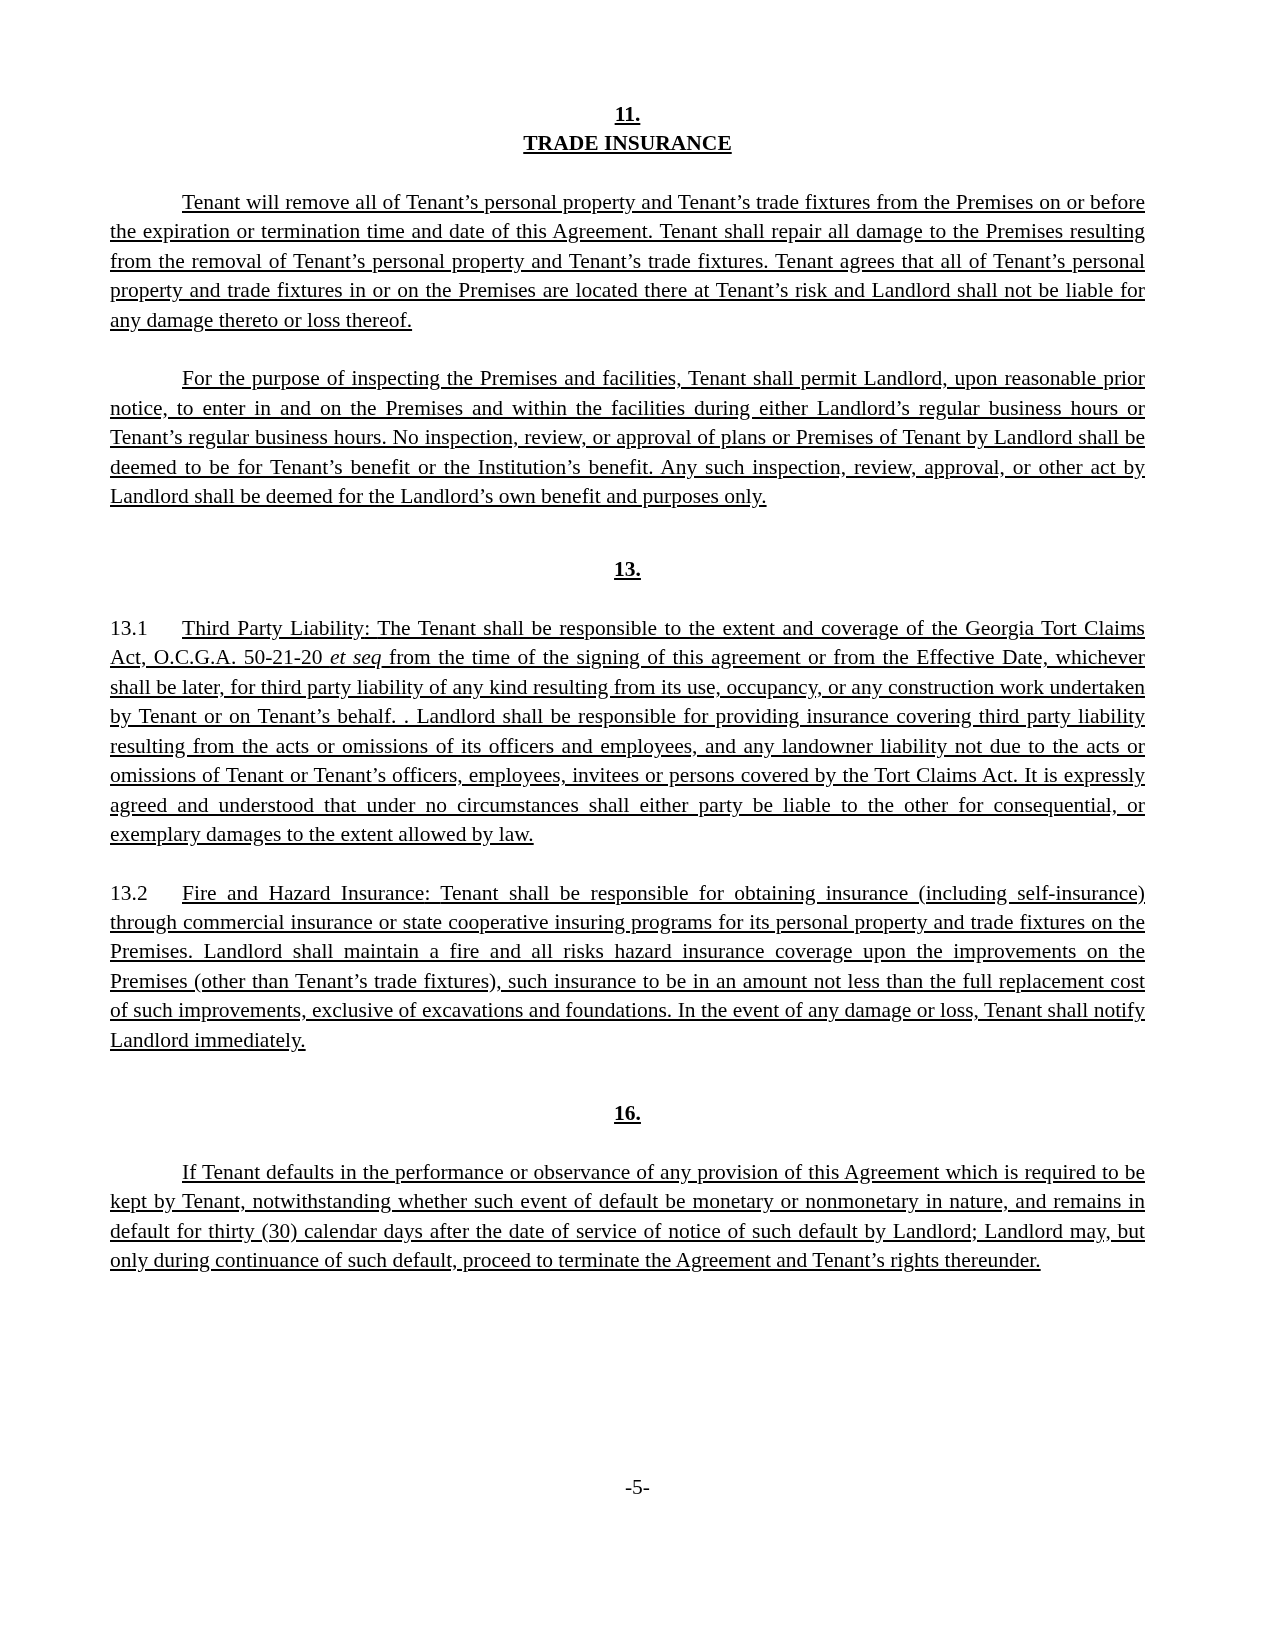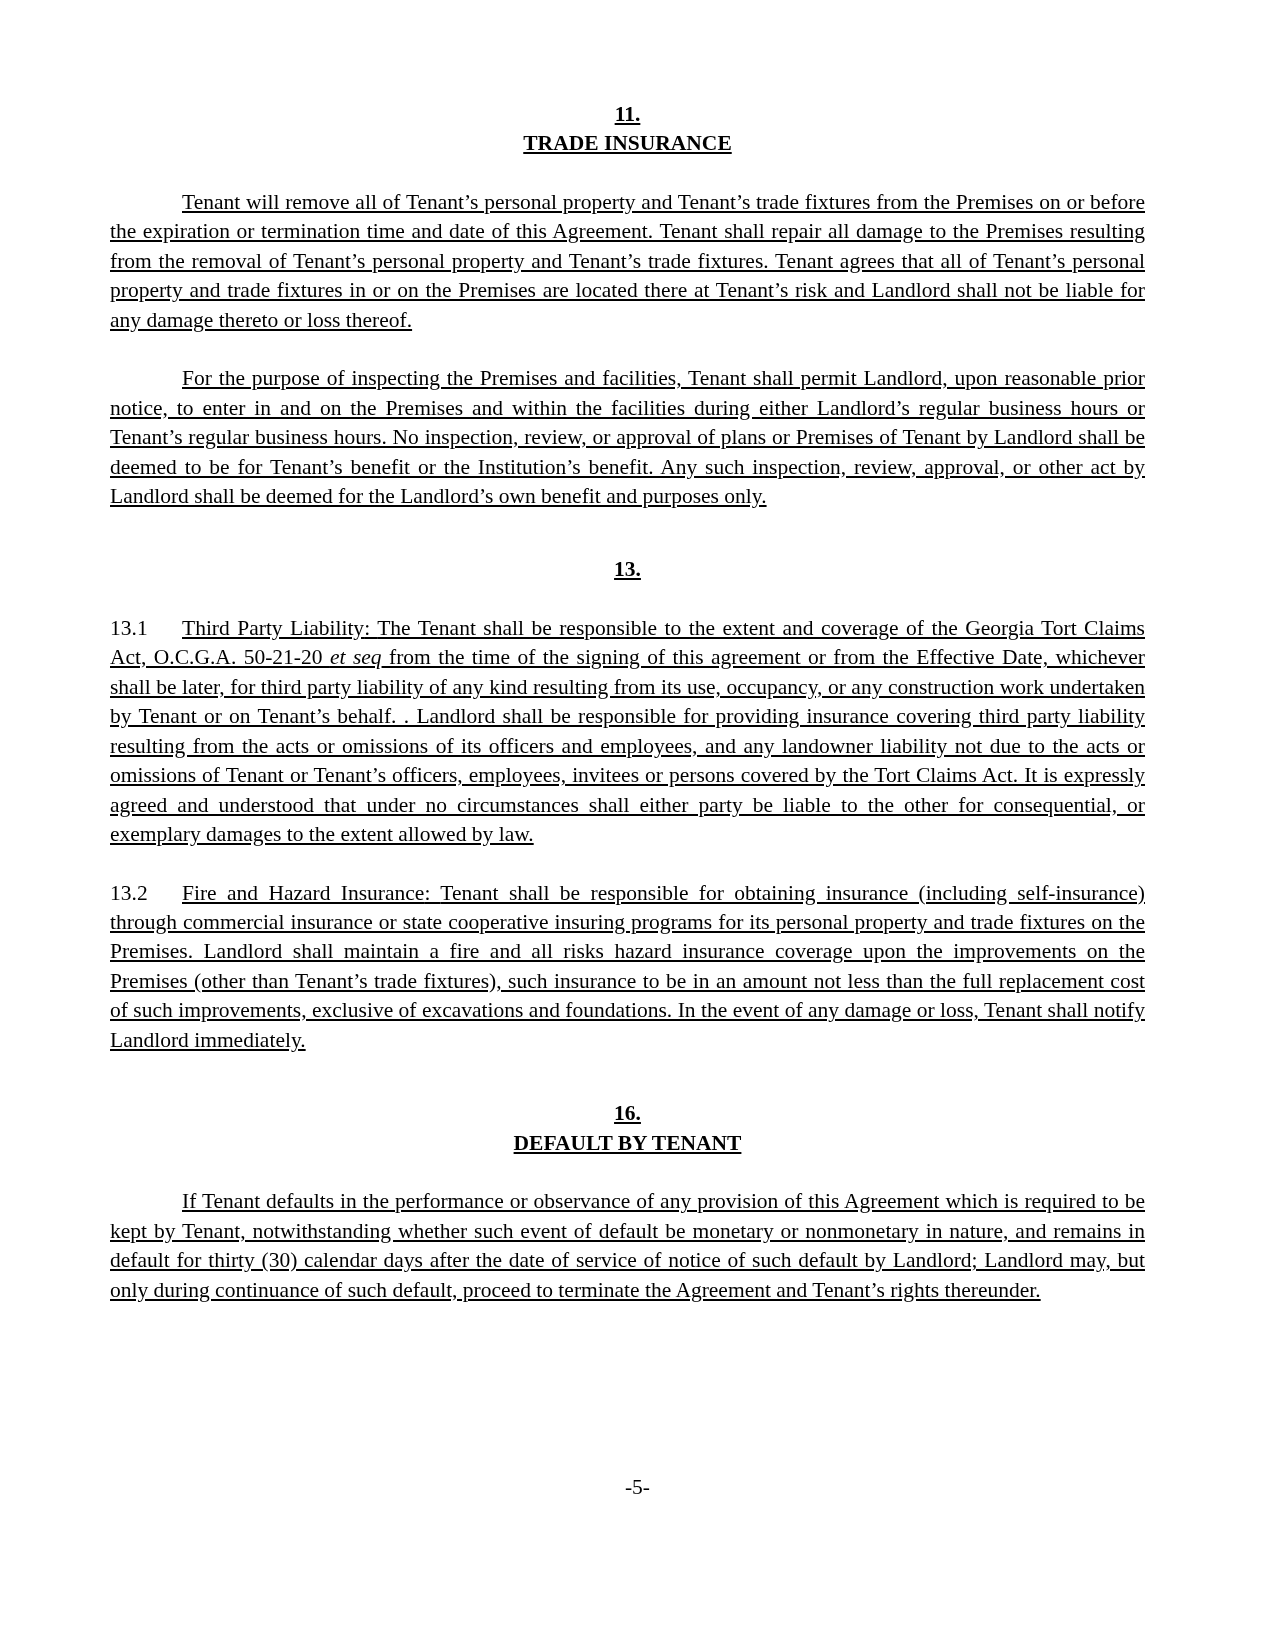--- a/index.html
+++ b/index.html
@@ -73,19 +73,18 @@
   <div class="section-heading">
     <span class="heading-line">13.</span>
   </div>
 
   <p class="para clause"><span class="clause-num">13.1</span><span class="uline">Third Party Liability</span><span>:  </span><span>The Tenant shall be responsible to the extent and coverage of the Georgia Tort Claims Act, O.C.G.A. 50-21-20 </span><em>et seq</em><span> from the time of the signing of this agreement or from the Effective Date, whichever shall be later, for third party liability of any kind resulting from its use, occupancy, or any construction work undertaken by Tenant or on Tenant’s behalf.  .  Landlord shall be responsible for providing insurance covering third party liability resulting from the acts or omissions of its officers and employees, and any landowner liability not due to the acts or omissions of Tenant or Tenant’s officers, employees, invitees or persons covered by the Tort Claims Act. It is expressly agreed and understood that under no circumstances shall either party be liable to the other for consequential, or exemplary damages to the extent allowed by law.</span></p>
 
   <p class="para clause"><span class="clause-num">13.2</span><span class="uline">Fire and Hazard Insurance</span><span>: </span><span>Tenant shall be responsible for obtaining insurance (including self-insurance) through commercial insurance or state cooperative insuring programs for its personal property and trade fixtures on the Premises. Landlord shall maintain a fire and all risks hazard insurance coverage upon the improvements on the Premises (other than Tenant’s trade fixtures), such insurance to be in an amount not less than the full replacement cost of such improvements, exclusive of excavations and foundations. In the event of any damage or loss, Tenant shall notify Landlord immediately.</span><em></em><span></span></p>
 
   <div class="section-heading">
     <span class="heading-line">16.</span>
-    <span class="heading-line">DEFAULT BY TENANT</span>
   </div>
   <p class="para indent">If Tenant defaults in the performance or observance of any provision of this Agreement which is required to be kept by Tenant, notwithstanding whether such event of default be monetary or nonmonetary in nature, and remains in default for thirty (30) calendar days after the date of service of notice of such default by Landlord; Landlord may, but only during continuance of such default, proceed to terminate the Agreement and Tenant’s rights thereunder.</p>
 
   <div class="footer">-5-</div>
 
 </div>
 
 </body></html>

